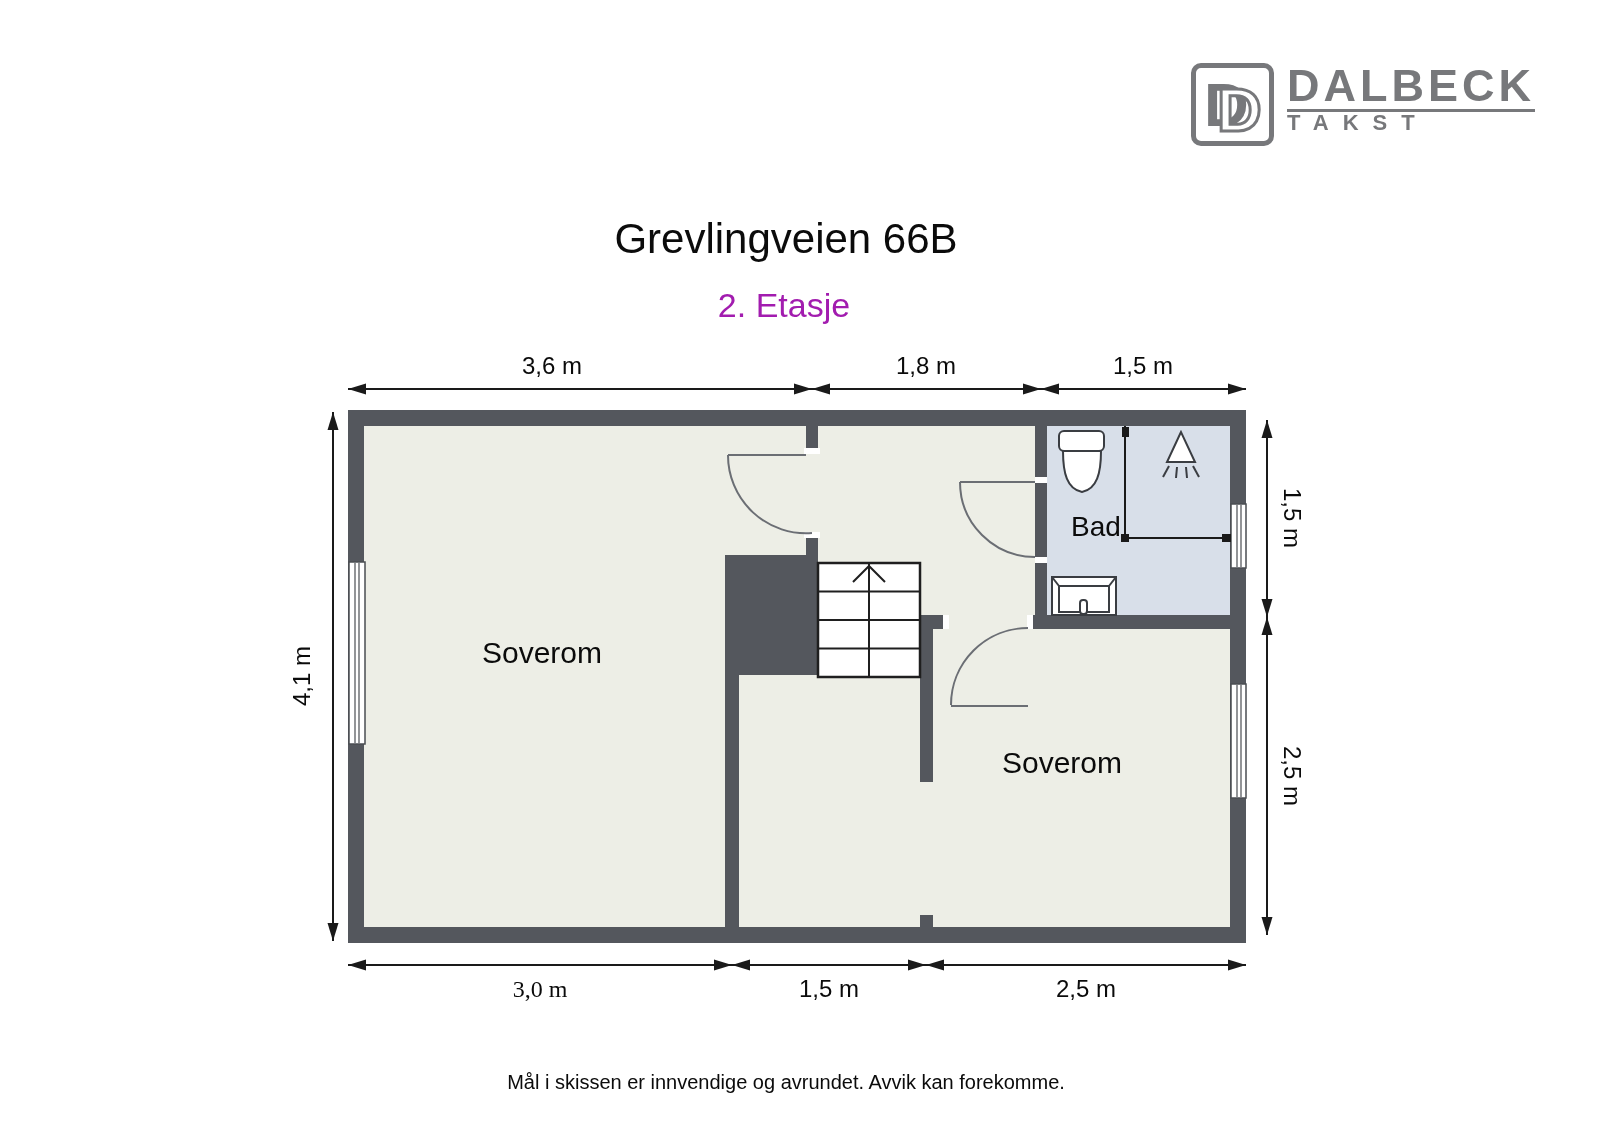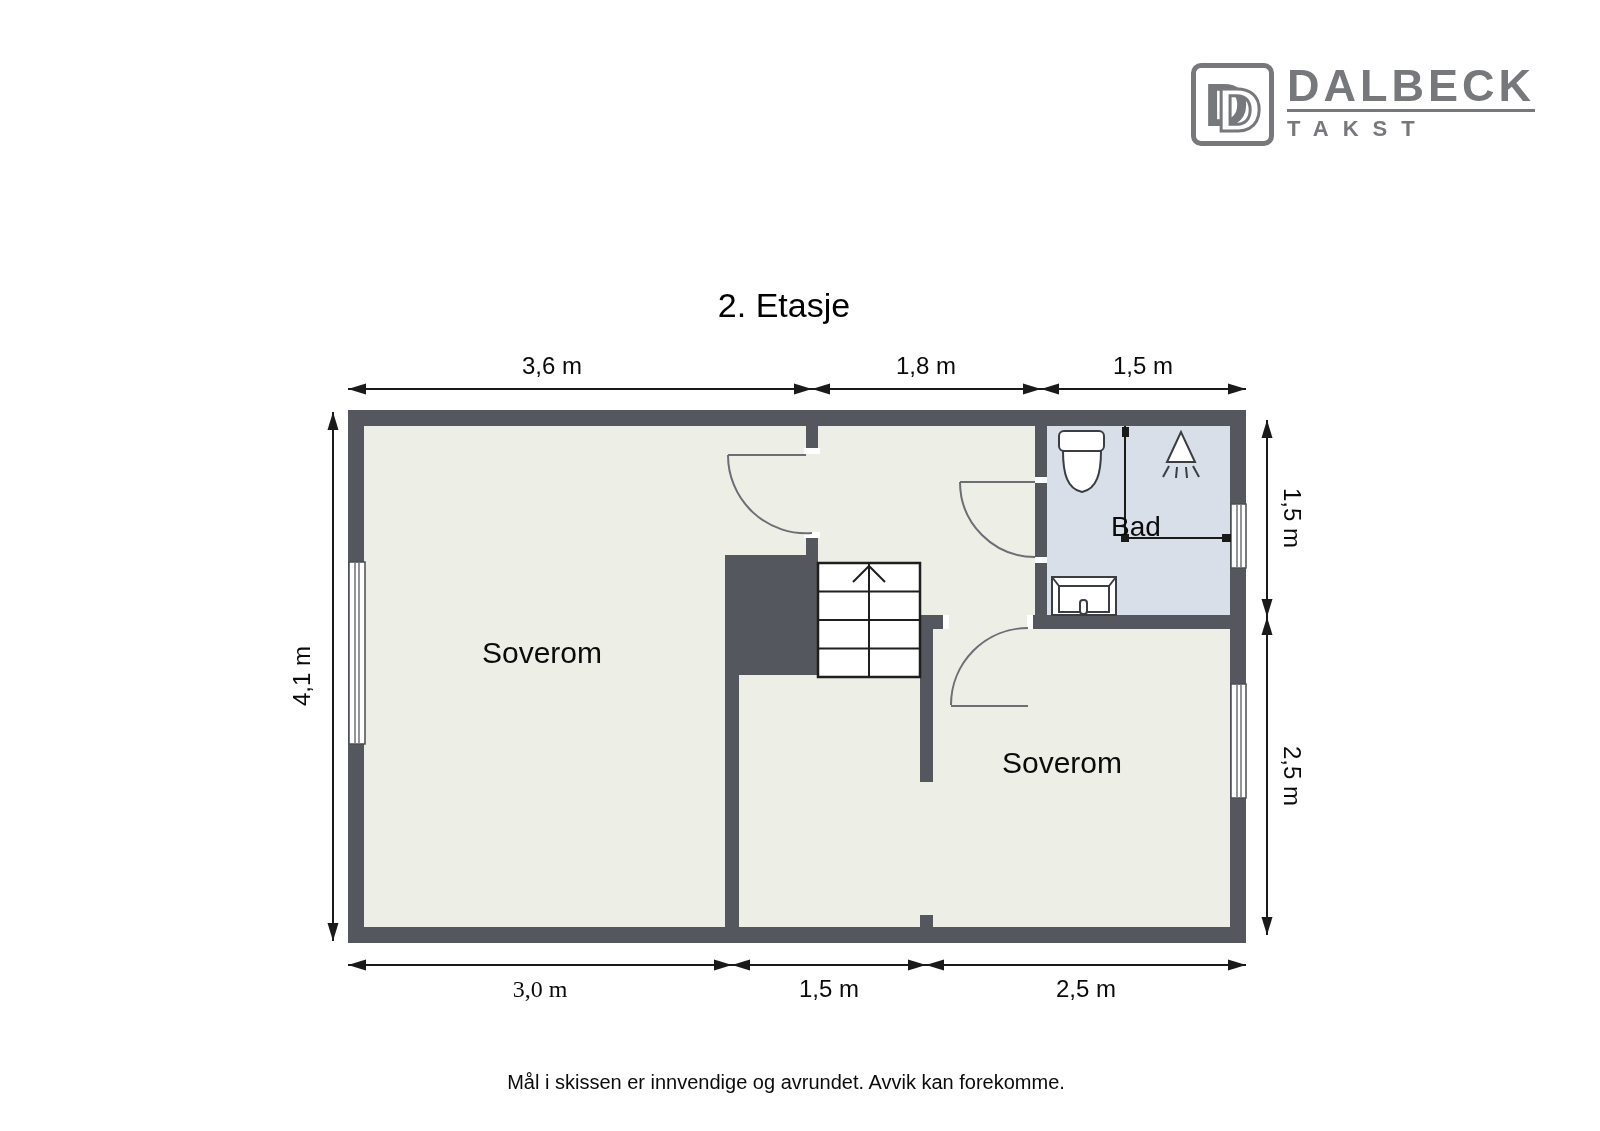--- a/index.html
+++ b/index.html
@@ -13,26 +13,26 @@
     font-family:"Liberation Sans","DejaVu Sans",sans-serif;color:#111;
     overflow:hidden;margin:0 auto;
   }
   .abs{position:absolute;}
   
   .logo{position:absolute;left:1191px;top:63px;display:flex;align-items:flex-start;}
   .logo-box{width:83px;height:83px;border:5px solid var(--brand);border-radius:10px;position:relative;}
   .logo-text{margin-left:13px;}
   .logo-brand{font-size:45px;font-weight:bold;color:var(--brand);letter-spacing:4px;
     border-bottom:3px solid var(--brand);padding-bottom:1px;line-height:1;}
-  .logo-sub{font-size:22px;font-weight:bold;color:var(--brand);letter-spacing:14px;margin-top:6px;line-height:1;}
+  .logo-sub{font-size:22px;font-weight:bold;color:var(--brand);letter-spacing:14px;line-height:1;}
   
   .page-title{position:absolute;left:786px;top:215px;transform:translateX(-50%);
     font-size:42px;color:#0b0b0b;white-space:nowrap;}
   .page-subtitle{position:absolute;left:784px;top:286px;transform:translateX(-50%);
-    font-size:34px;color:#000000;white-space:nowrap;}
+    font-size:34px;color:#a21caf;white-space:nowrap;}
   
   .floor{position:absolute;background:var(--floor);}
   .bathfloor{position:absolute;background:var(--bath);}
   .wall{position:absolute;background:var(--wall);}
   .jamb{position:absolute;background:#ffffff;}
   
   svg.overlay{position:absolute;left:0;top:0;pointer-events:none;}
   .dim-line{stroke:var(--line);stroke-width:2;}
   .dim-arrow{fill:var(--line);}
   .door-leaf,.door-arc{stroke:var(--door-arc);stroke-width:2;fill:none;}
@@ -64,20 +64,21 @@
         <text x="8" y="58" font-family="Liberation Sans, sans-serif" font-size="62" font-weight="bold" fill="#77787b">D</text>
         <text x="21" y="63" font-family="Liberation Sans, sans-serif" font-size="62" font-weight="bold" fill="#ffffff" stroke="#77787b" stroke-width="3">D</text>
       </svg>
     </div>
     <div class="logo-text">
       <div class="logo-brand">DALBECK</div>
       <div class="logo-sub">TAKST</div>
     </div>
   </div>
 
+  <div class="page-title">Grevlingveien 66B</div>
   <div class="page-subtitle">2. Etasje</div>
 
   <div class="floor abs" style="left:364px;top:426px;width:866px;height:501px;"></div>
   <div class="bathfloor abs" style="left:1047px;top:426px;width:183px;height:189px;"></div>
 
   <div class="wall" style="left:348px;top:410px;width:898px;height:16px;"></div>
   <div class="wall" style="left:348px;top:927px;width:898px;height:16px;"></div>
   <div class="wall" style="left:348px;top:426px;width:16px;height:501px;"></div>
   <div class="wall" style="left:1230px;top:426px;width:16px;height:501px;"></div>
 
@@ -198,21 +199,21 @@
       <line class="dim-line" x1="1267" y1="420" x2="1267" y2="935"></line>
       <polygon class="dim-arrow" points="1267,420 1261.5,438 1272.5,438"></polygon>
       <polygon class="dim-arrow" points="1267,617 1261.5,599 1272.5,599"></polygon>
       <polygon class="dim-arrow" points="1267,617 1261.5,635 1272.5,635"></polygon>
       <polygon class="dim-arrow" points="1267,935 1261.5,917 1272.5,917"></polygon>
     </g>
   </svg>
 
   <div class="room-label" style="left:542px;top:653px;">Soverom</div>
   <div class="room-label" style="left:1062px;top:763px;">Soverom</div>
-  <div class="room-label small" style="left:1096px;top:527px;margin-left:40px;">Bad</div>
+  <div class="room-label small" style="left:1096px;top:527px;">Bad</div>
 
   <div class="dim-label" style="left:552px;top:366px;">3,6 m</div>
   <div class="dim-label" style="left:926px;top:366px;">1,8 m</div>
   <div class="dim-label" style="left:1143px;top:366px;">1,5 m</div>
   <div class="dim-label" style="left:540px;top:989px;font-family:Liberation Serif, serif;">3,0 m</div>
   <div class="dim-label" style="left:829px;top:989px;">1,5 m</div>
   <div class="dim-label" style="left:1086px;top:989px;">2,5 m</div>
   <div class="dim-label rot-ccw" style="left:302px;top:676px;">4,1 m</div>
   <div class="dim-label rot-cw" style="left:1292px;top:518px;">1,5 m</div>
   <div class="dim-label rot-cw" style="left:1292px;top:776px;">2,5 m</div>

